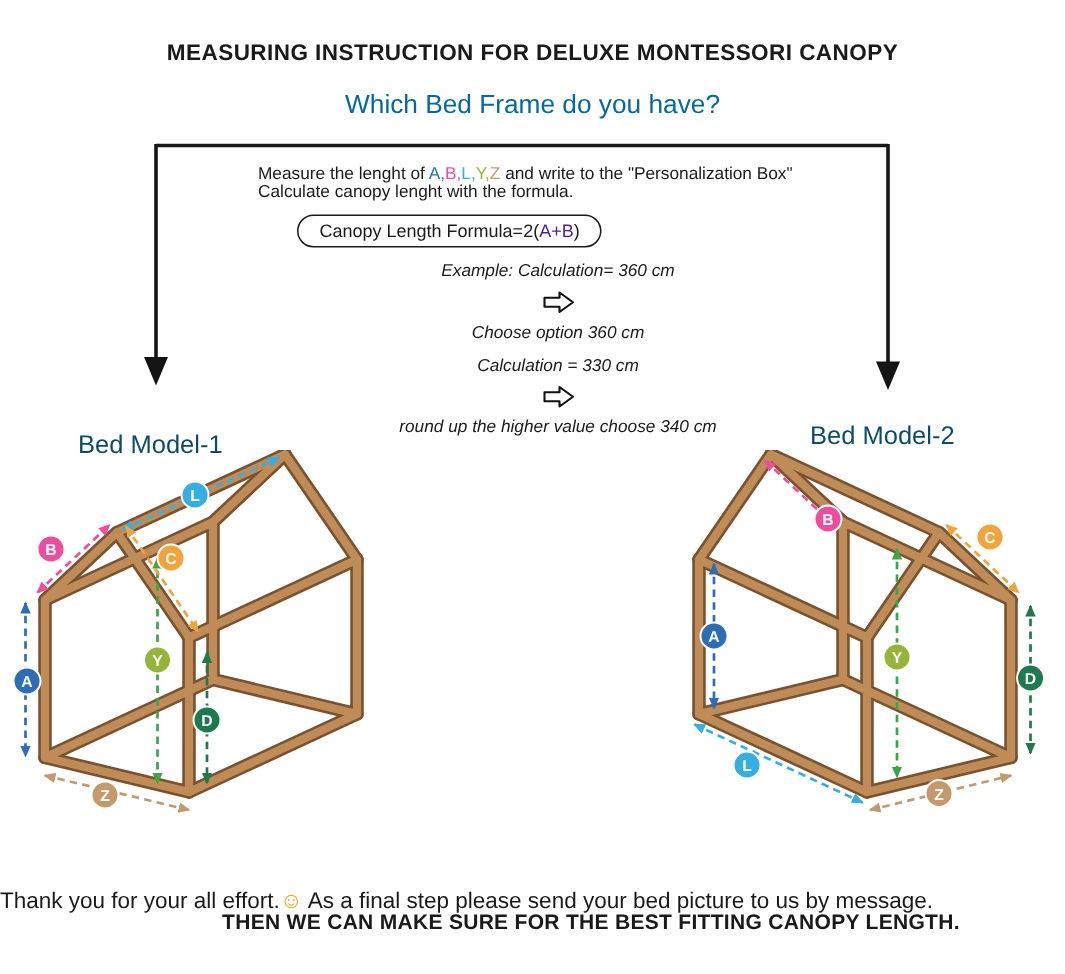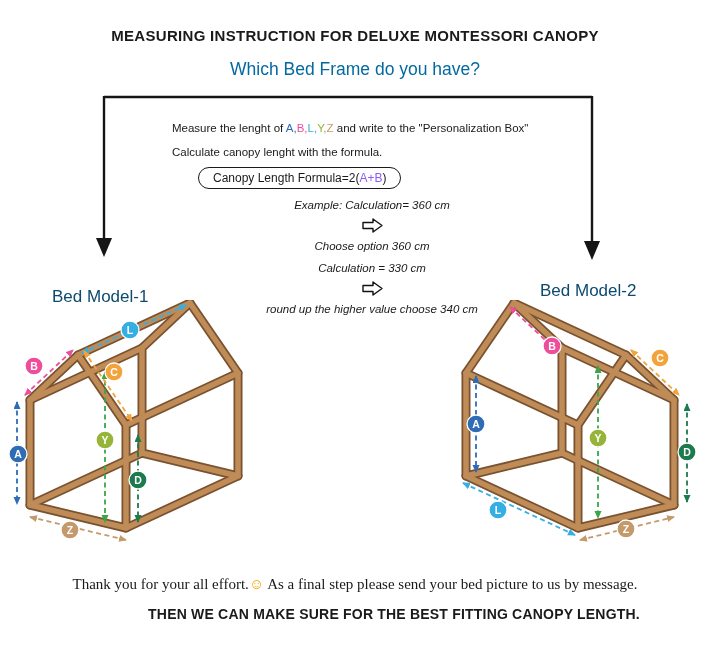--- a/index.html
+++ b/index.html
@@ -5,32 +5,32 @@
   html,body{margin:0;padding:0;background:#ffffff;}
   .page{position:relative;width:710px;height:649px;background:#ffffff;overflow:hidden;
         font-family:"Liberation Sans",sans-serif;color:#1a1a1a;}
   .title{position:absolute;top:27px;left:0;width:100%;text-align:center;
          font-size:15px;font-weight:bold;letter-spacing:.3px;}
   .subtitle{position:absolute;top:59px;left:0;width:100%;text-align:center;
             font-size:17.5px;color:#0369a1;}
   .bracket{position:absolute;left:0;top:0;pointer-events:none;}
   .instructions{position:absolute;left:172px;top:110px;width:400px;font-size:11.5px;}
   .ins-heading{width:330px;text-align:center;font-weight:bold;font-size:13px;}
-  .ins-line{margin-top:12px;}
+  .ins-line{margin-top:0;}
   .formula-box{display:inline-block;margin:9px 0 0 26px;border:1.6px solid #1a1a1a;
                border-radius:12px;padding:3px 14px;font-size:12px;background:#fff;}
   .ins-example{margin-top:10px;font-style:italic;display:flex;align-items:center;gap:7px;flex-direction:column;}
   .model-label{position:absolute;font-size:17px;color:#0c4a6e;}
   .model1{left:52px;top:287px;}
   .model2{left:540px;top:281px;}
   .bed{position:absolute;}
   .bed1{left:8px;top:300px;}
   .bed2{left:446px;top:300px;}
   svg text.badge-letter{font-family:"Liberation Sans",sans-serif;font-size:10.5px;font-weight:bold;}
-  .thanks{position:absolute;top:576px;left:0;width:100%;text-align:center;font-size:15px;font-family:Liberation Serif, serif;}
+  .thanks{position:absolute;top:592px;left:0;width:100%;text-align:left;font-size:15px;}
   .final-line{position:absolute;top:606px;left:0;width:100%;text-align:center;
               font-size:14px;font-weight:bold;letter-spacing:.2px;padding-left:39px;}
 </style>
 </head>
 <body>
 
 <div class="page">
 
   <div class="title">MEASURING INSTRUCTION FOR DELUXE MONTESSORI CANOPY</div>
   <div class="subtitle">Which Bed Frame do you have?</div>
@@ -47,21 +47,21 @@
 
   <div class="instructions">
 
     <div class="ins-line">
       <span>Measure the lenght of </span><span style="color: rgb(46, 109, 182);">A,</span><span style="color: rgb(238, 77, 155);">B,</span><span style="color: rgb(53, 174, 227);">L,</span><span style="color: rgb(151, 180, 58);">Y,</span><span style="color: rgb(196, 154, 108);">Z</span><span> and write to the "Personalization Box"</span>
     </div>
 
     <div class="ins-line">Calculate canopy lenght with the formula.</div>
 
     <div class="formula-box">
-      <span>Canopy Length Formula=2(</span><span style="color: #8b5cf6;">A+B</span><span>)</span>
+      <span>Canopy Length Formula=2(</span><span style="color: #4c1d95;">A+B</span><span>)</span>
     </div>
 
     <div class="ins-example">
       <span>Example: Calculation= 360 cm</span>
       <svg width="21" height="15" viewBox="0 0 21 15">
         <polygon points="1,4.5 11,4.5 11,1 20,7.5 11,14 11,10.5 1,10.5" fill="#ffffff" stroke="#111111" stroke-width="1.4" stroke-linejoin="round"></polygon>
       </svg>
       <span>Choose option 360 cm</span>
     </div>
 

